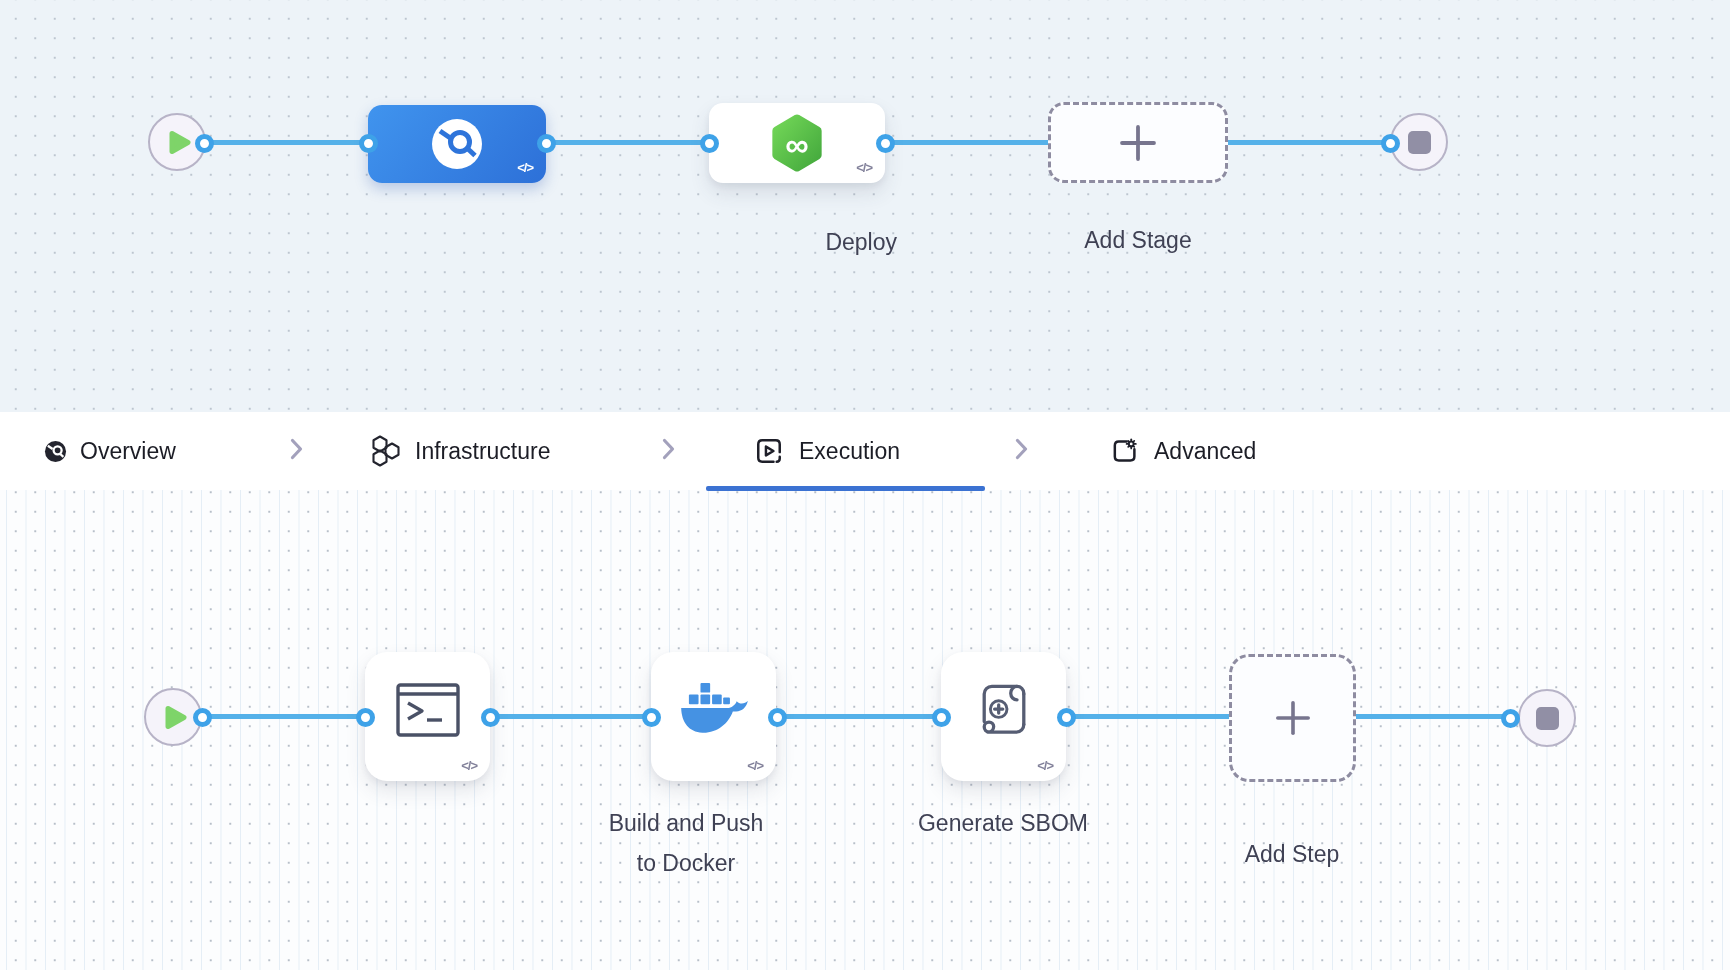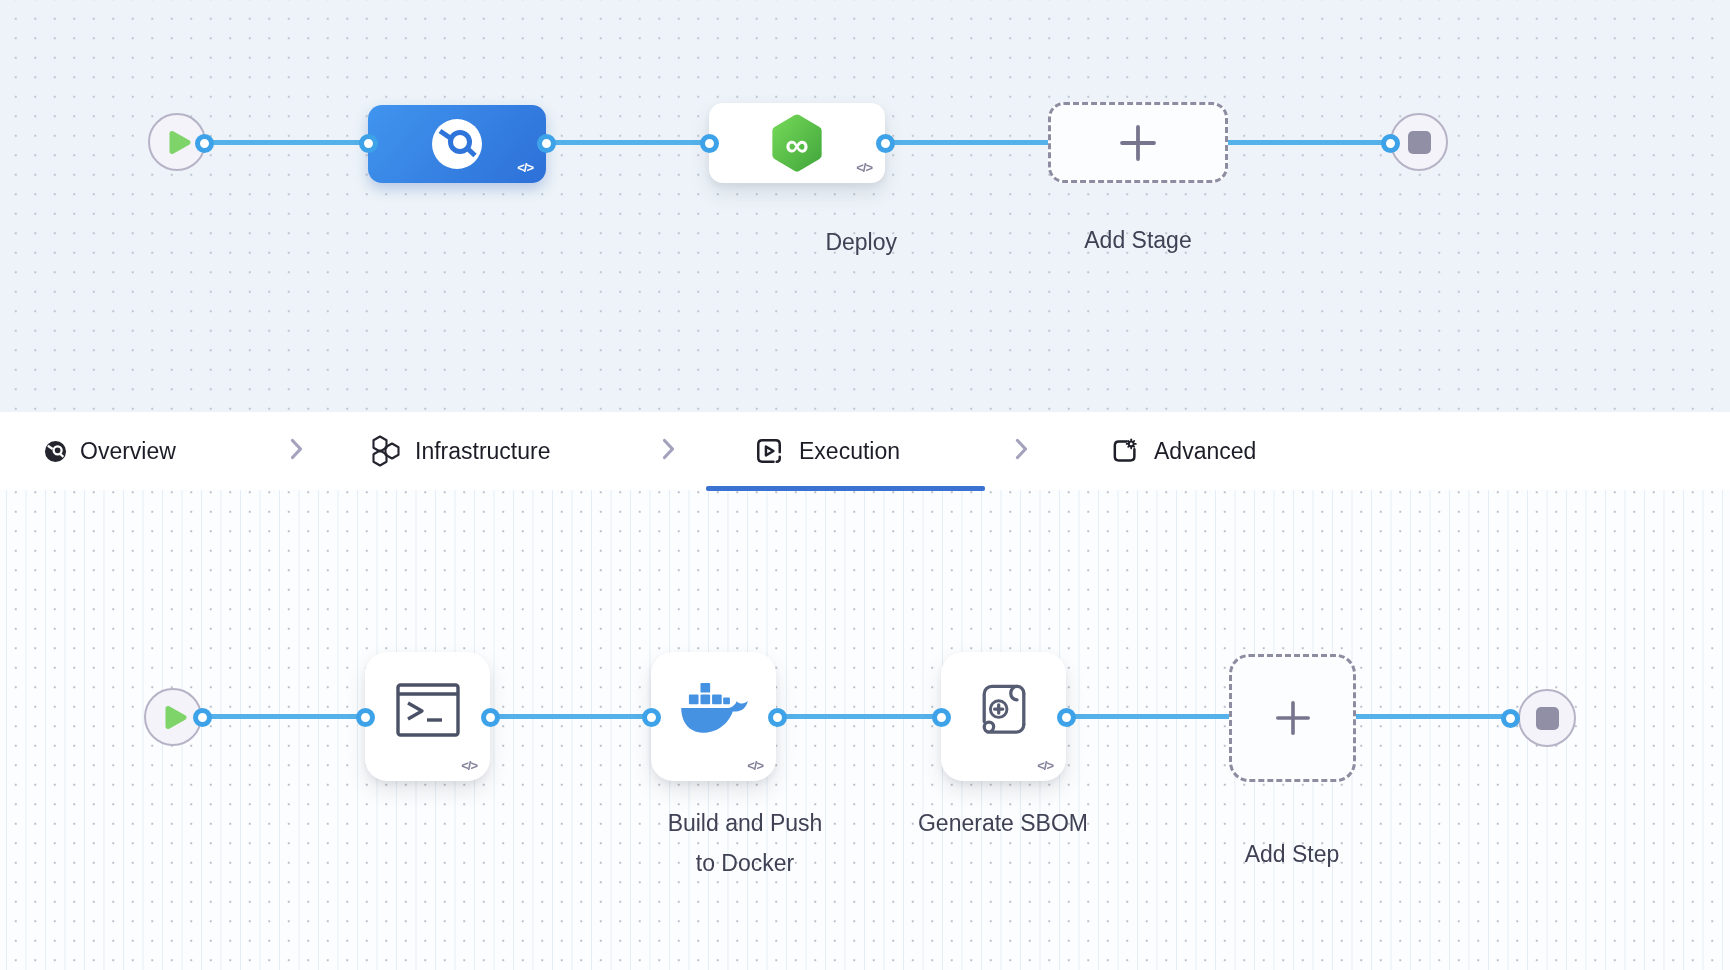--- a/index.html
+++ b/index.html
@@ -274,18 +274,18 @@
 
     <div class="dot" style="left:192.5px;top:217.5px;"></div>
     <div class="dot" style="left:355.5px;top:217.5px;"></div>
     <div class="dot" style="left:480.5px;top:217.5px;"></div>
     <div class="dot" style="left:641.5px;top:217.5px;"></div>
     <div class="dot" style="left:767.5px;top:217.5px;"></div>
     <div class="dot" style="left:931.5px;top:217.5px;"></div>
     <div class="dot" style="left:1056.5px;top:217.5px;"></div>
     <div class="dot" style="left:1500.5px;top:218.5px;"></div>
 
-    <div class="node-label" style="left:663px;top:313px;width:164px;">Build and Push to Docker</div>
+    <div class="node-label" style="left:604px;top:313px;width:164px;">Build and Push to Docker</div>
     <div class="node-label" style="left:903px;top:313px;">Generate SBOM</div>
     <div class="node-label" style="left:1192px;top:310px;margin-top:34px;">Add Step</div>
   </div>
 
 </div>
 
 </body></html>

